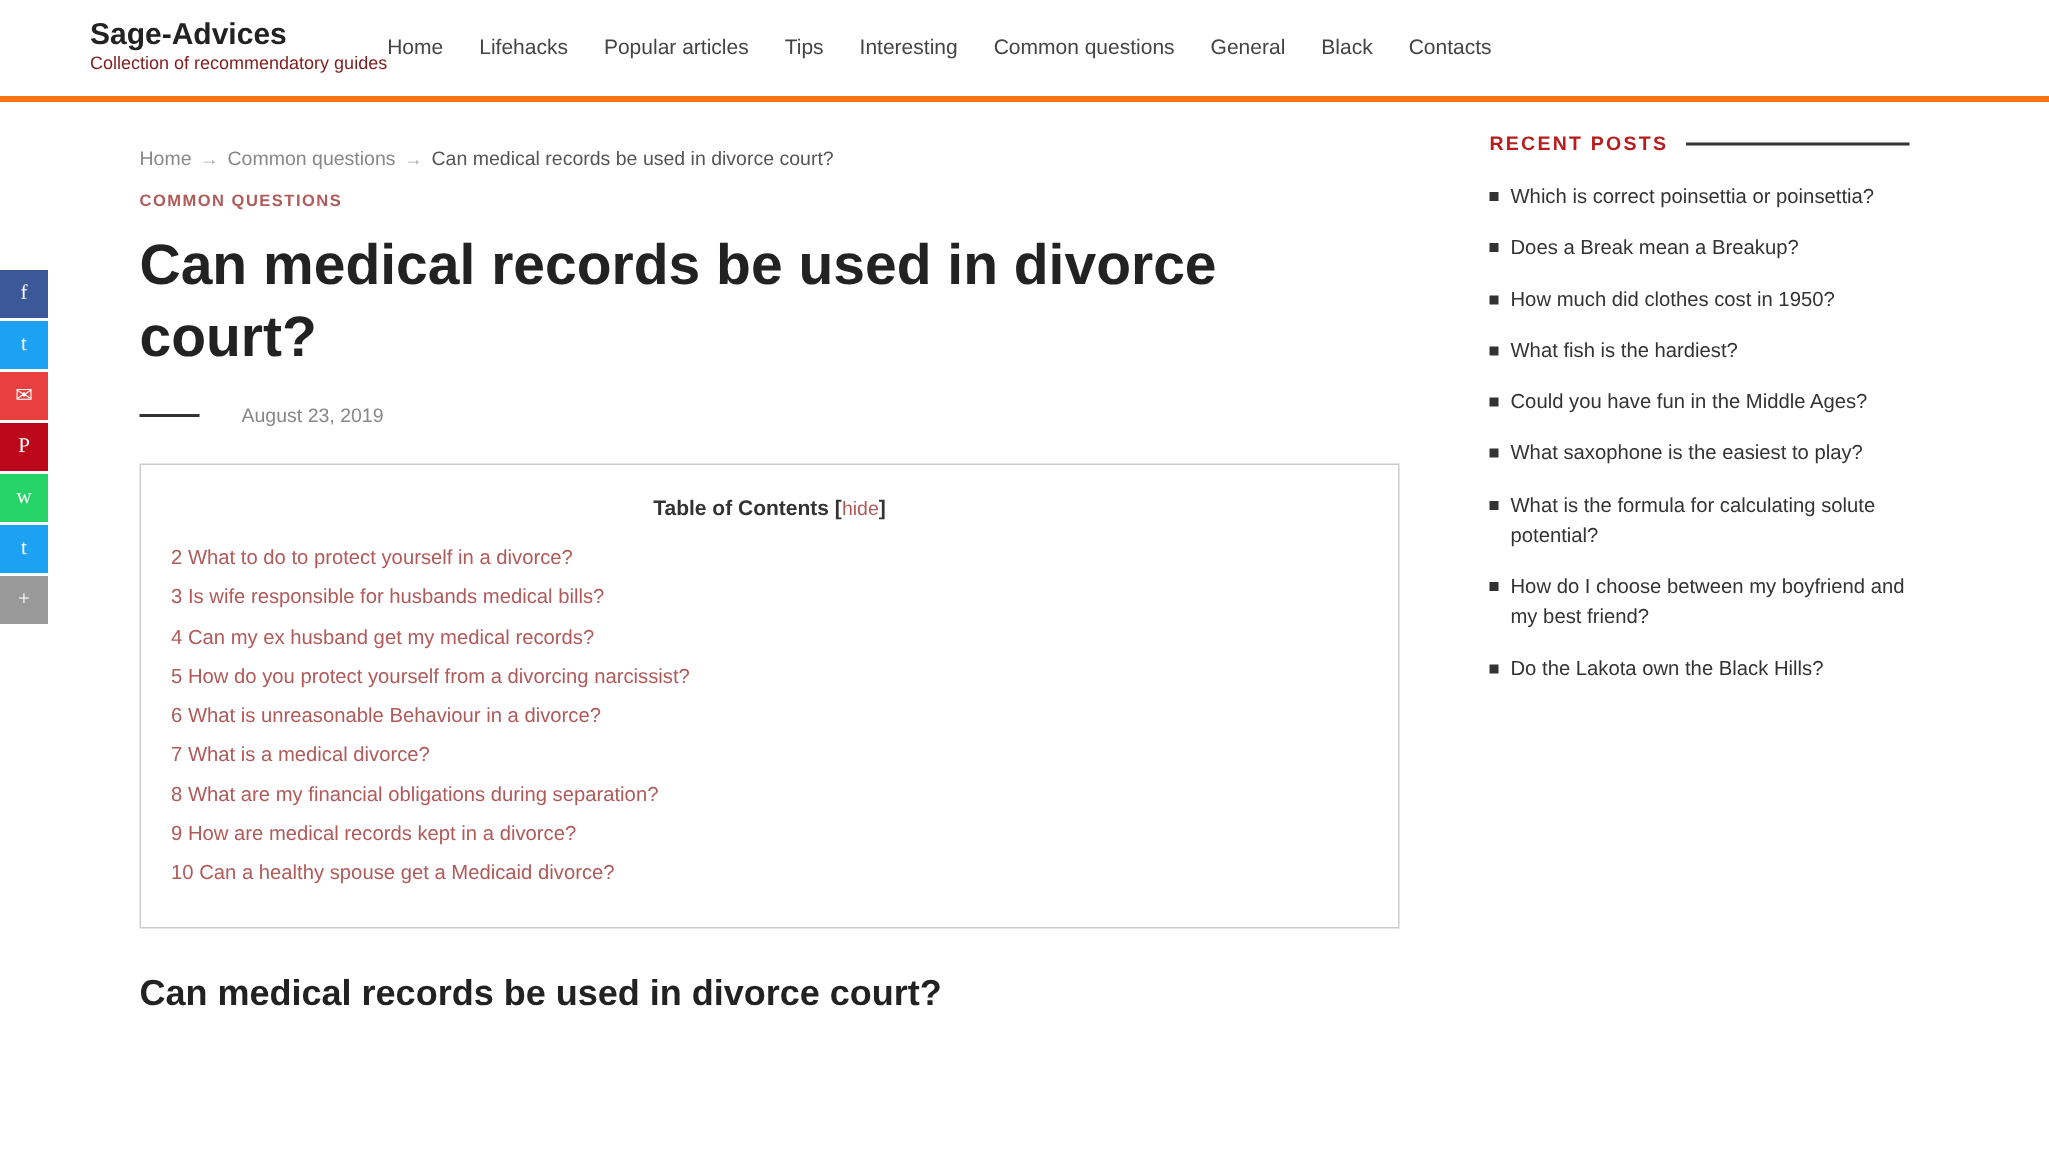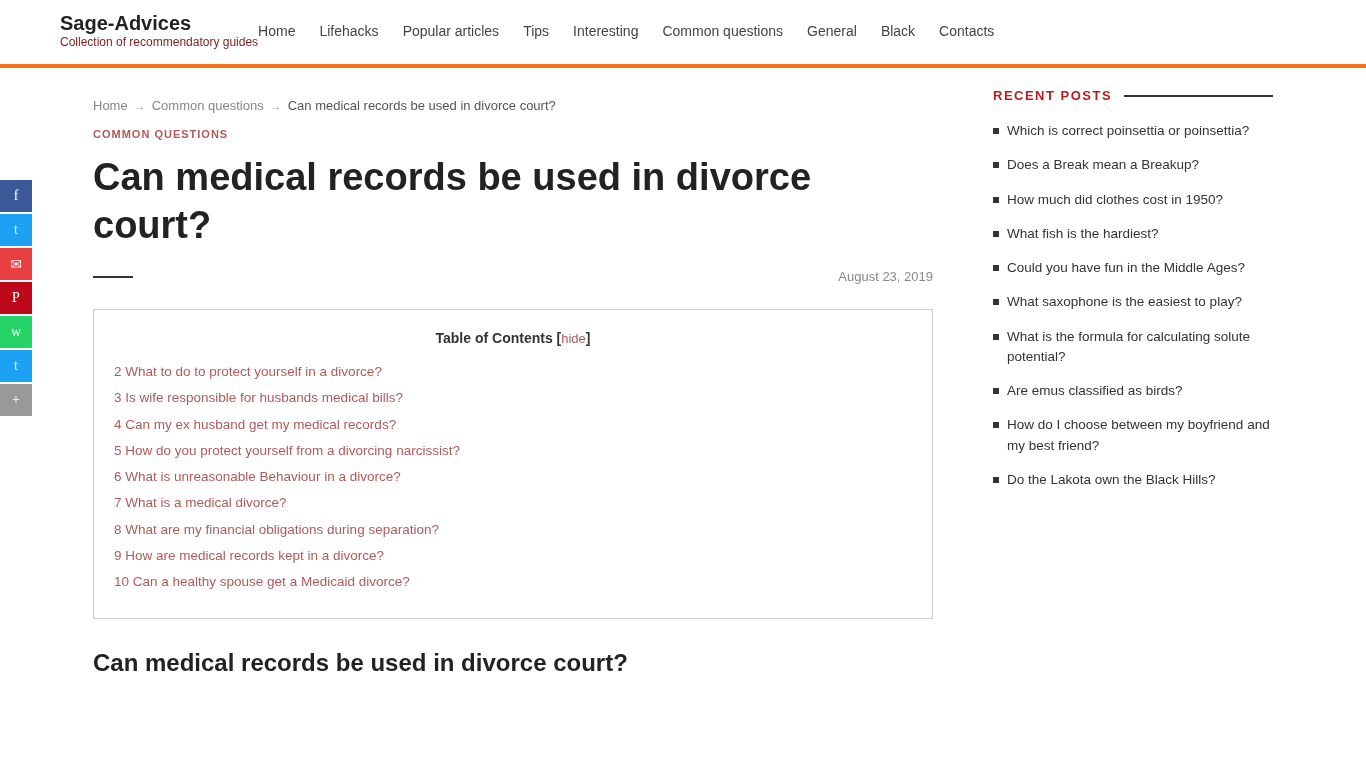--- a/index.html
+++ b/index.html
@@ -76,23 +76,22 @@
       font-size: 38px;
       font-weight: 700;
       color: #222;
       line-height: 1.25;
       margin-bottom: 20px;
       font-family: Arial, sans-serif;
     }
     .article-date-wrapper {
       display: flex;
       align-items: center;
-      gap: 0;
+      gap: 28px;
       margin-bottom: 25px;
-      justify-content: space-between;
     }
     .date-line {
       width: 40px;
       height: 2px;
       background: #333;
       display: inline-block;
     }
     .article-date {
       font-family: Arial, sans-serif;
       font-size: 13px;
@@ -317,24 +316,20 @@
       <li>
         <span class="post-bullet"></span>
         <a href="#">What saxophone is the easiest to play?</a>
       </li>
       <li>
         <span class="post-bullet"></span>
         <a href="#">What is the formula for calculating solute potential?</a>
       </li>
       <li>
         <span class="post-bullet"></span>
-        <a href="#">Are emus classified as birds?</a>
-      </li>
-      <li>
-        <span class="post-bullet"></span>
         <a href="#">How do I choose between my boyfriend and my best friend?</a>
       </li>
       <li>
         <span class="post-bullet"></span>
         <a href="#">Do the Lakota own the Black Hills?</a>
       </li>
     </ul>
   </aside>
 </div>
 

